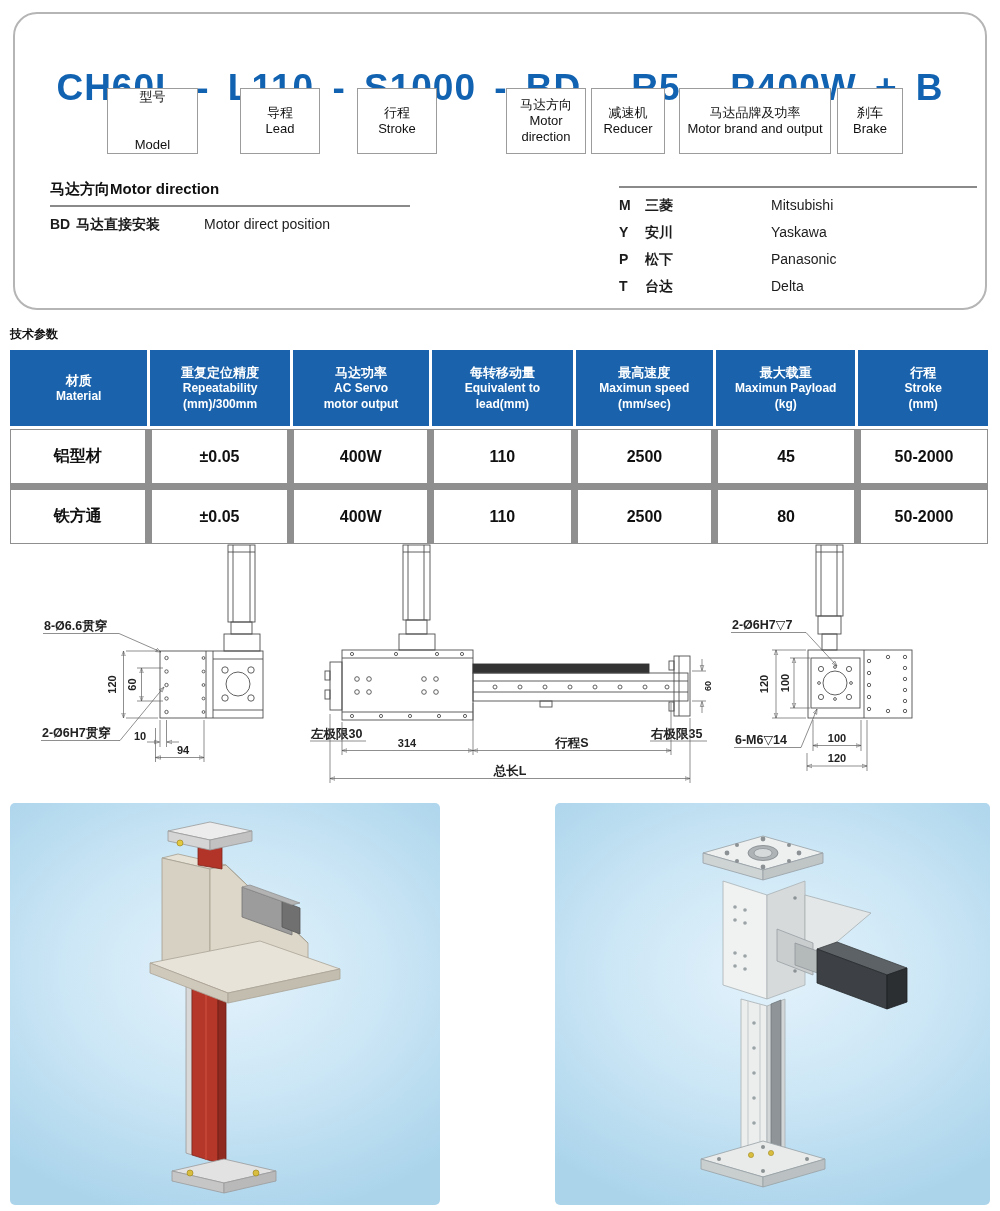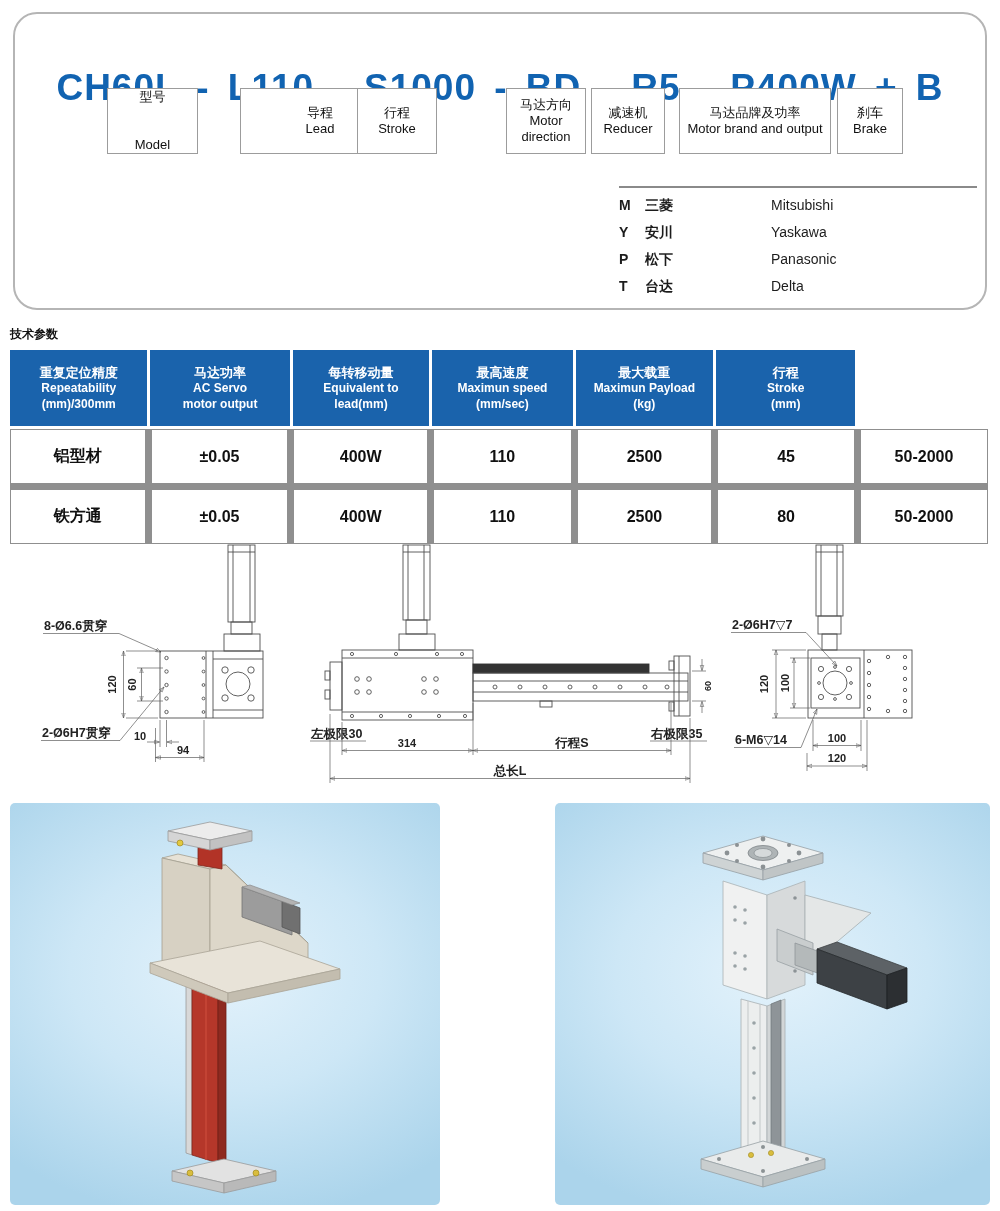--- a/index.html
+++ b/index.html
@@ -53,21 +53,21 @@
 
 <div class="page">
 
   <section class="panel">
     <h1 class="model-title">CH60L - L110 - S1000 - BD - R5 - P400W + B</h1>
 
     <div class="code-box" style="left:92px;width:89px;gap:32px;">
       <span>型号</span>
       <span>Model</span>
     </div>
-    <div class="code-box" style="left:225px;width:78px;padding-left:40px;">
+    <div class="code-box" style="left:225px;width:78px;">
       <span>导程</span>
       <span>Lead</span>
     </div>
     <div class="code-box" style="left:342px;width:78px;">
       <span>行程</span>
       <span>Stroke</span>
     </div>
     <div class="code-box" style="left:491px;width:78px;">
       <span>马达方向</span>
       <span>Motor direction</span>
@@ -78,20 +78,29 @@
     </div>
     <div class="code-box" style="left:664px;width:150px;">
       <span>马达品牌及功率</span>
       <span>Motor brand and output</span>
     </div>
     <div class="code-box" style="left:822px;width:64px;">
       <span>刹车</span>
       <span>Brake</span>
     </div>
 
+    <div class="sec mdir" style="left:35px;top:166px;width:360px;">
+      <div class="sec-title">马达方向Motor direction</div>
+      <hr class="sec-rule">
+      <div class="legend-row">
+        <span class="code">BD</span>
+        <span class="cn">马达直接安装</span>
+        <span class="en">Motor direct position</span>
+      </div>
+    </div>
 
     <div class="sec mbrand" style="left:604px;top:166px;width:358px;">
       <hr class="sec-rule">
       <div class="legend-row">
         <span class="code">M</span>
         <span class="cn">三菱</span>
         <span class="en">Mitsubishi</span>
       </div>
       <div class="legend-row">
         <span class="code">Y</span>
@@ -108,20 +117,25 @@
         <span class="cn">台达</span>
         <span class="en">Delta</span>
       </div>
     </div>
   </section>
 
   <h2 class="tech-title">技术参数</h2>
 
   <div class="tbl">
     <div class="tbl-head">
+      <div class="hcell">
+        <div class="cn">材质</div>
+        <div class="en">Material</div>
+        <div class="en"></div>
+      </div>
       <div class="hcell">
         <div class="cn">重复定位精度</div>
         <div class="en">Repeatability</div>
         <div class="en">(mm)/300mm</div>
       </div>
       <div class="hcell">
         <div class="cn">马达功率</div>
         <div class="en">AC Servo</div>
         <div class="en">motor output</div>
       </div>

